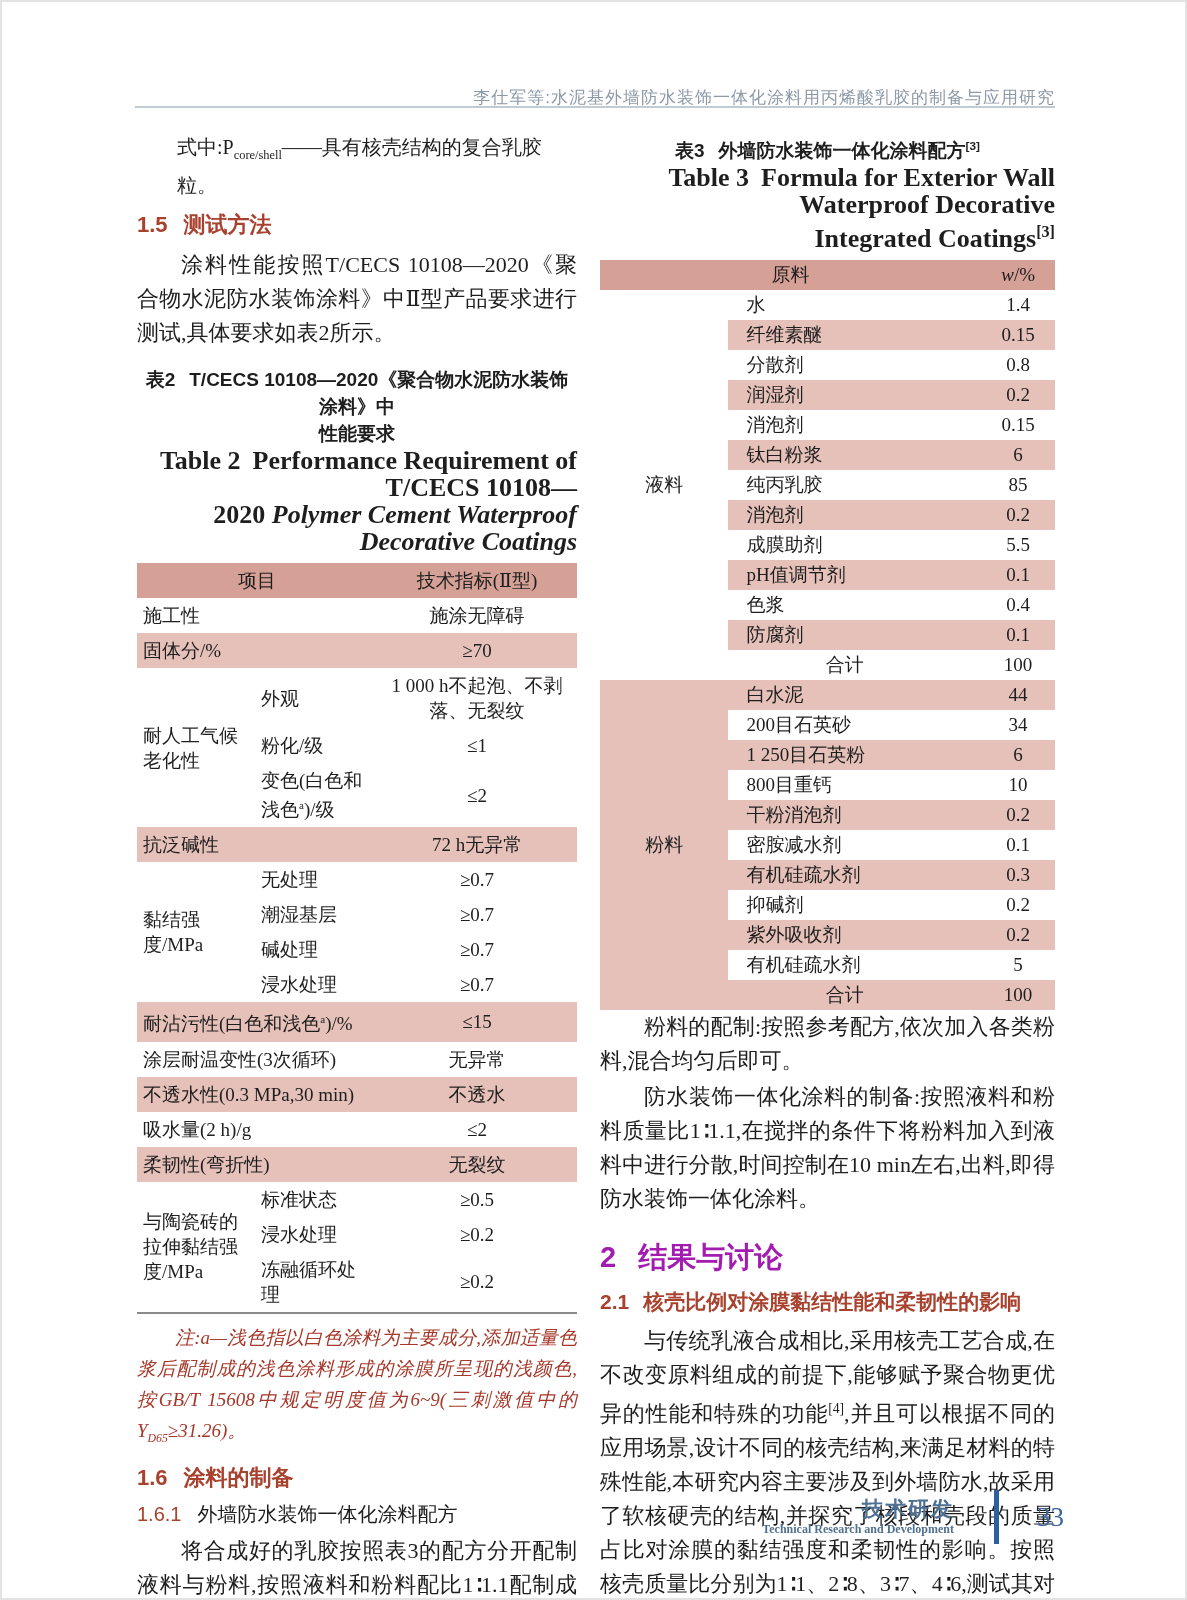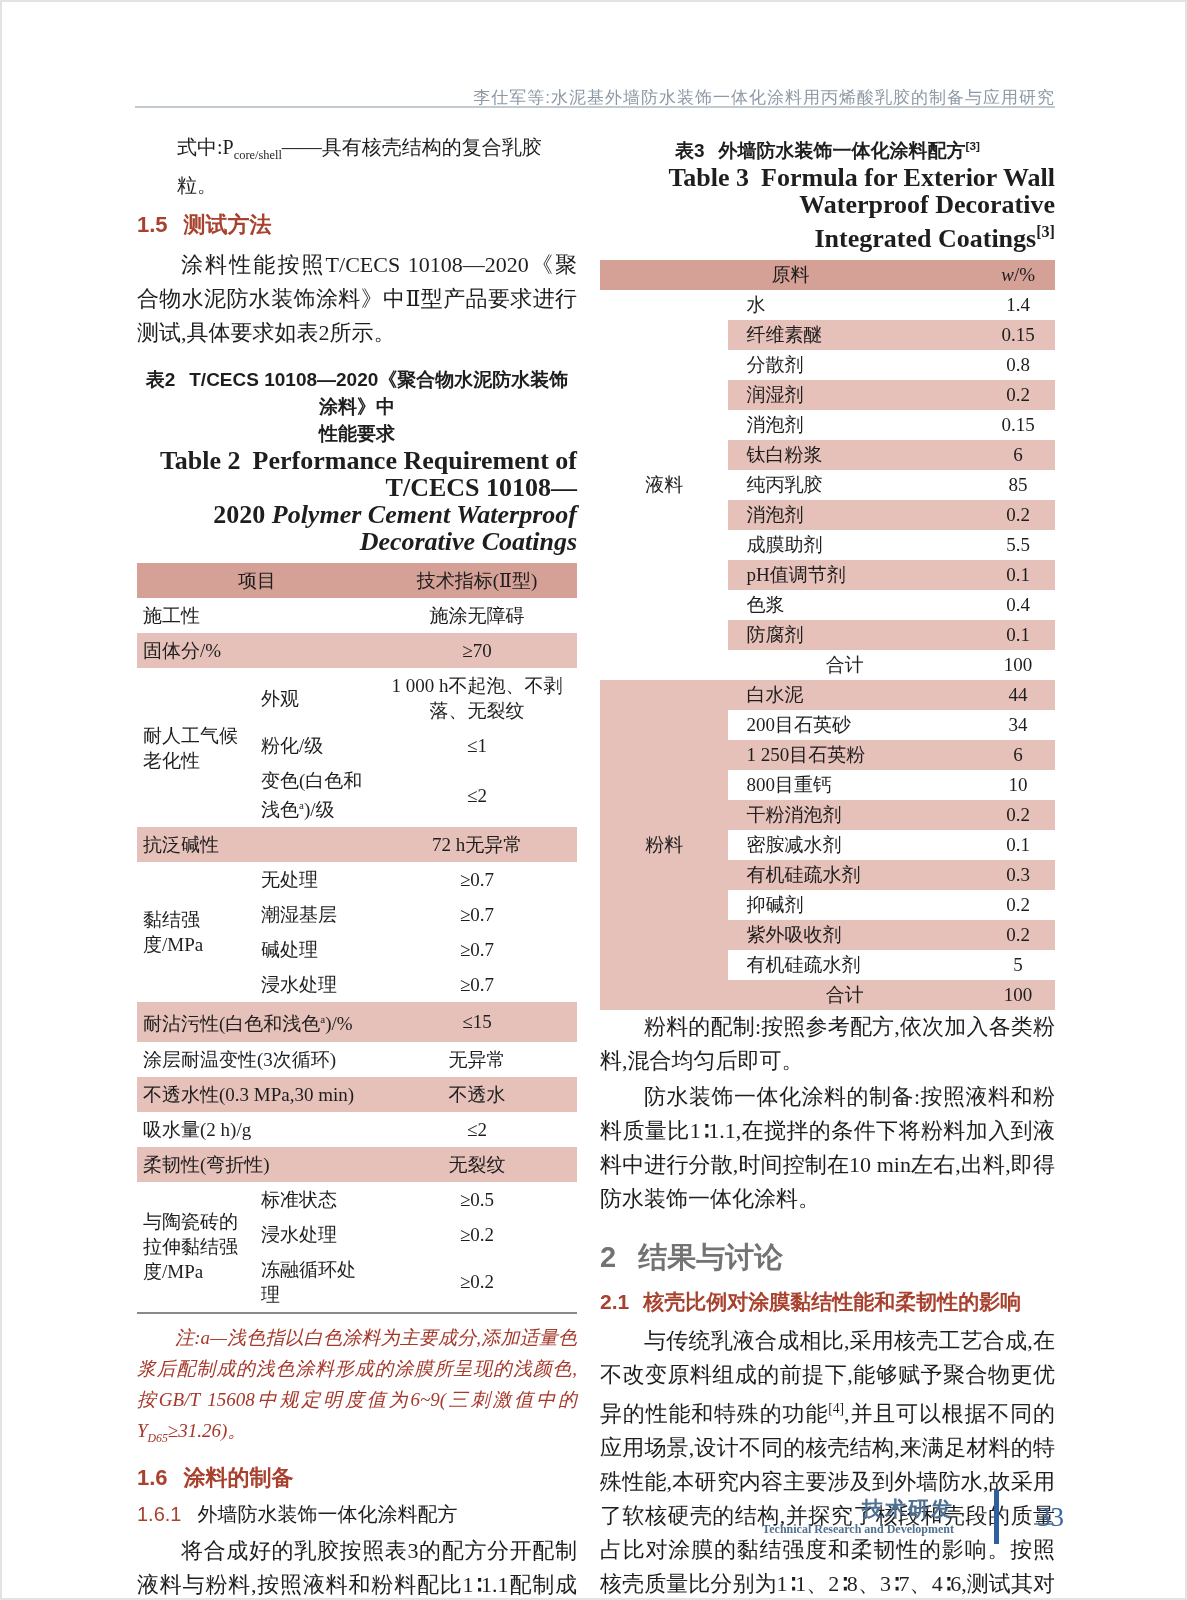--- a/index.html
+++ b/index.html
@@ -16,21 +16,21 @@
   p.body{font-size:22px;line-height:34px;text-align:justify;text-indent:2em;margin:0 0 2px 0;}
   .formula{font-size:20px;line-height:30px;margin:4px 0 6px 0;padding-left:2em;}
   sub{font-size:0.62em;} sup{font-size:0.62em;}
   
   .h3{font-family:"Liberation Sans","DejaVu Sans",sans-serif;font-weight:bold;
       font-size:22px;color:#a8412e;margin:10px 0 8px 0;}
   .h3 .num{margin-right:16px;}
   .h4{font-size:20px;margin:8px 0 6px 0;}
   .h4 .num{font-family:"Liberation Sans","DejaVu Sans",sans-serif;color:#a8412e;margin-right:16px;}
   .h2big{font-family:"Liberation Sans","DejaVu Sans",sans-serif;font-weight:bold;
-      font-size:29px;color:#737373;margin:22px 0 10px 0;}
+      font-size:29px;color:#a21caf;margin:22px 0 10px 0;}
   .h2big .num{margin-right:22px;}
   .h3s{font-family:"Liberation Sans","DejaVu Sans",sans-serif;font-weight:bold;
       font-size:21px;color:#a8412e;margin:6px 0 8px 0;}
   .h3s .num{margin-right:14px;}
   
   .tbl-title{text-align:center;margin:16px 0 8px 0;}
   .tbl-title .cn{font-family:"Liberation Sans","DejaVu Sans",sans-serif;
       font-weight:bold;font-size:19px;line-height:27px;}
   .tbl-title .cn .lab{margin-right:14px;}
   .tbl-title .en{font-weight:bold;font-size:26px;line-height:27px;text-align:right;}

